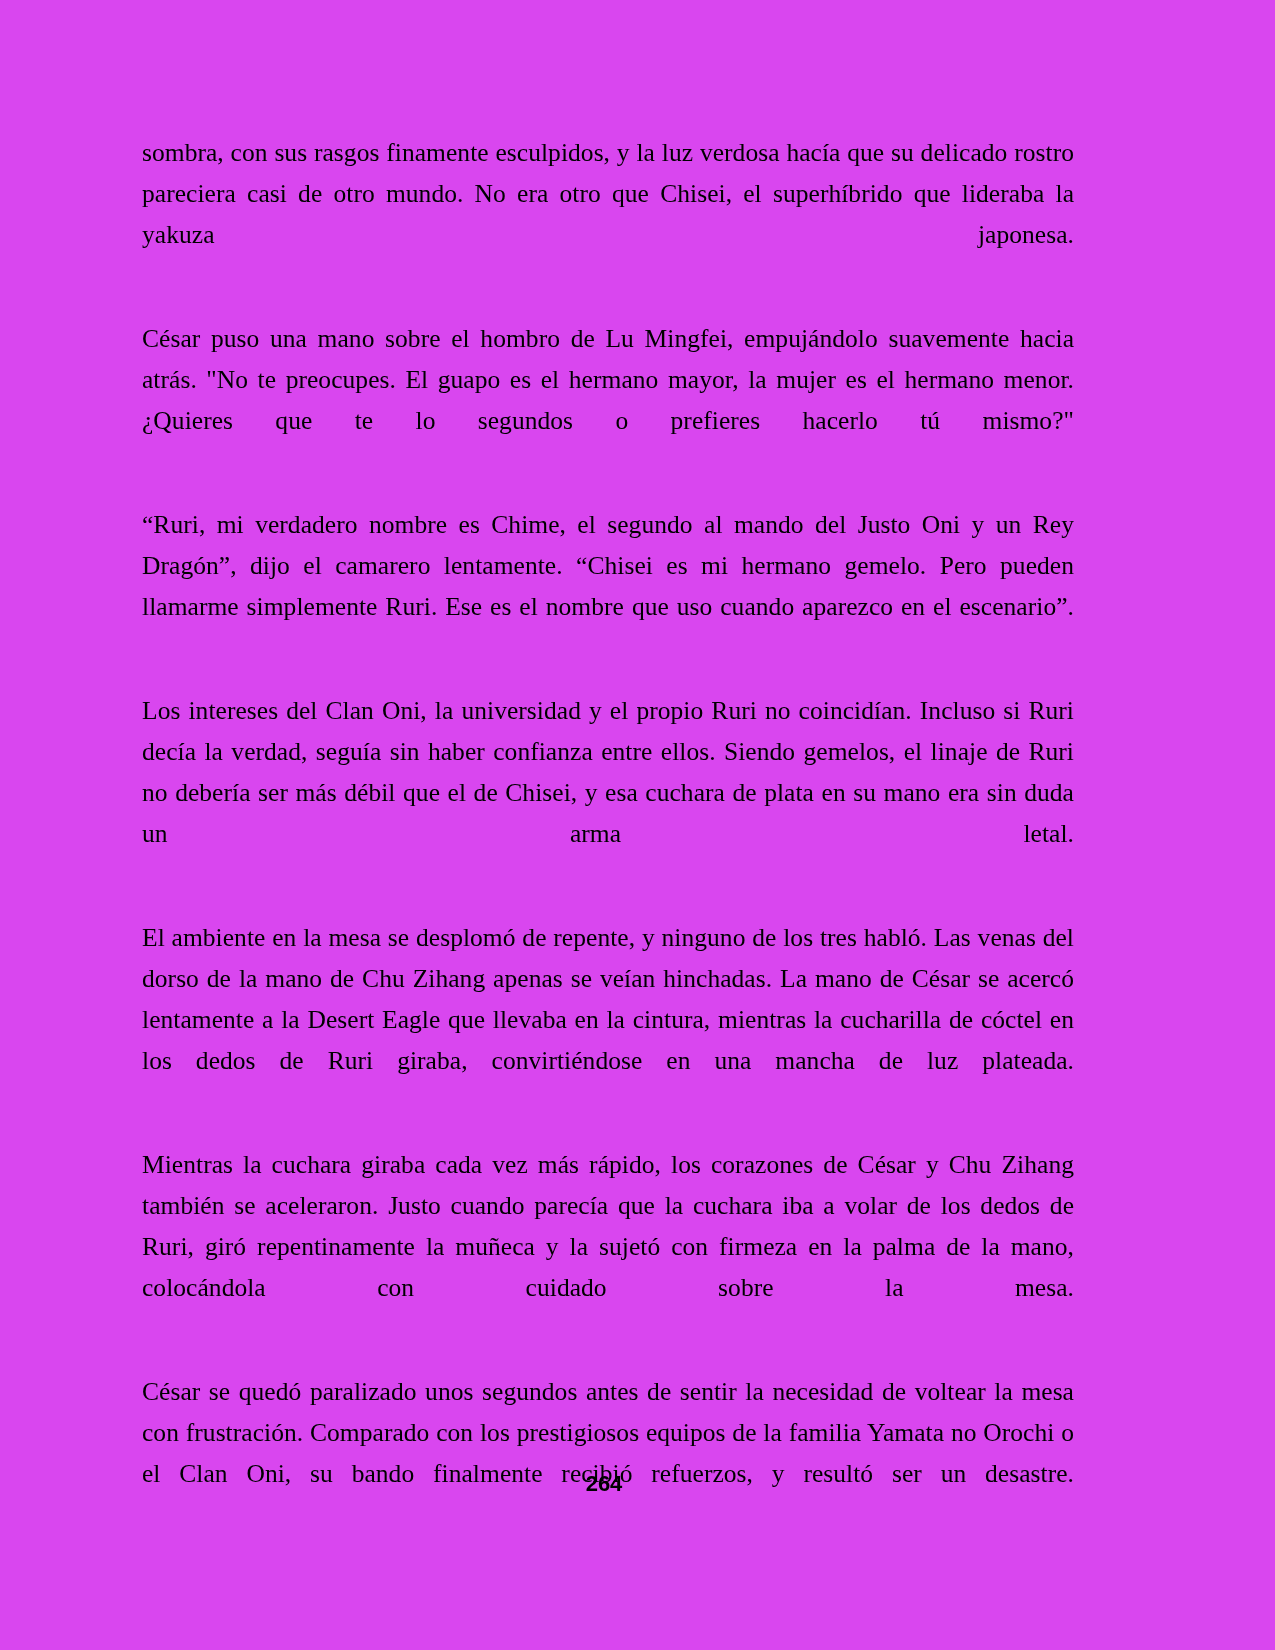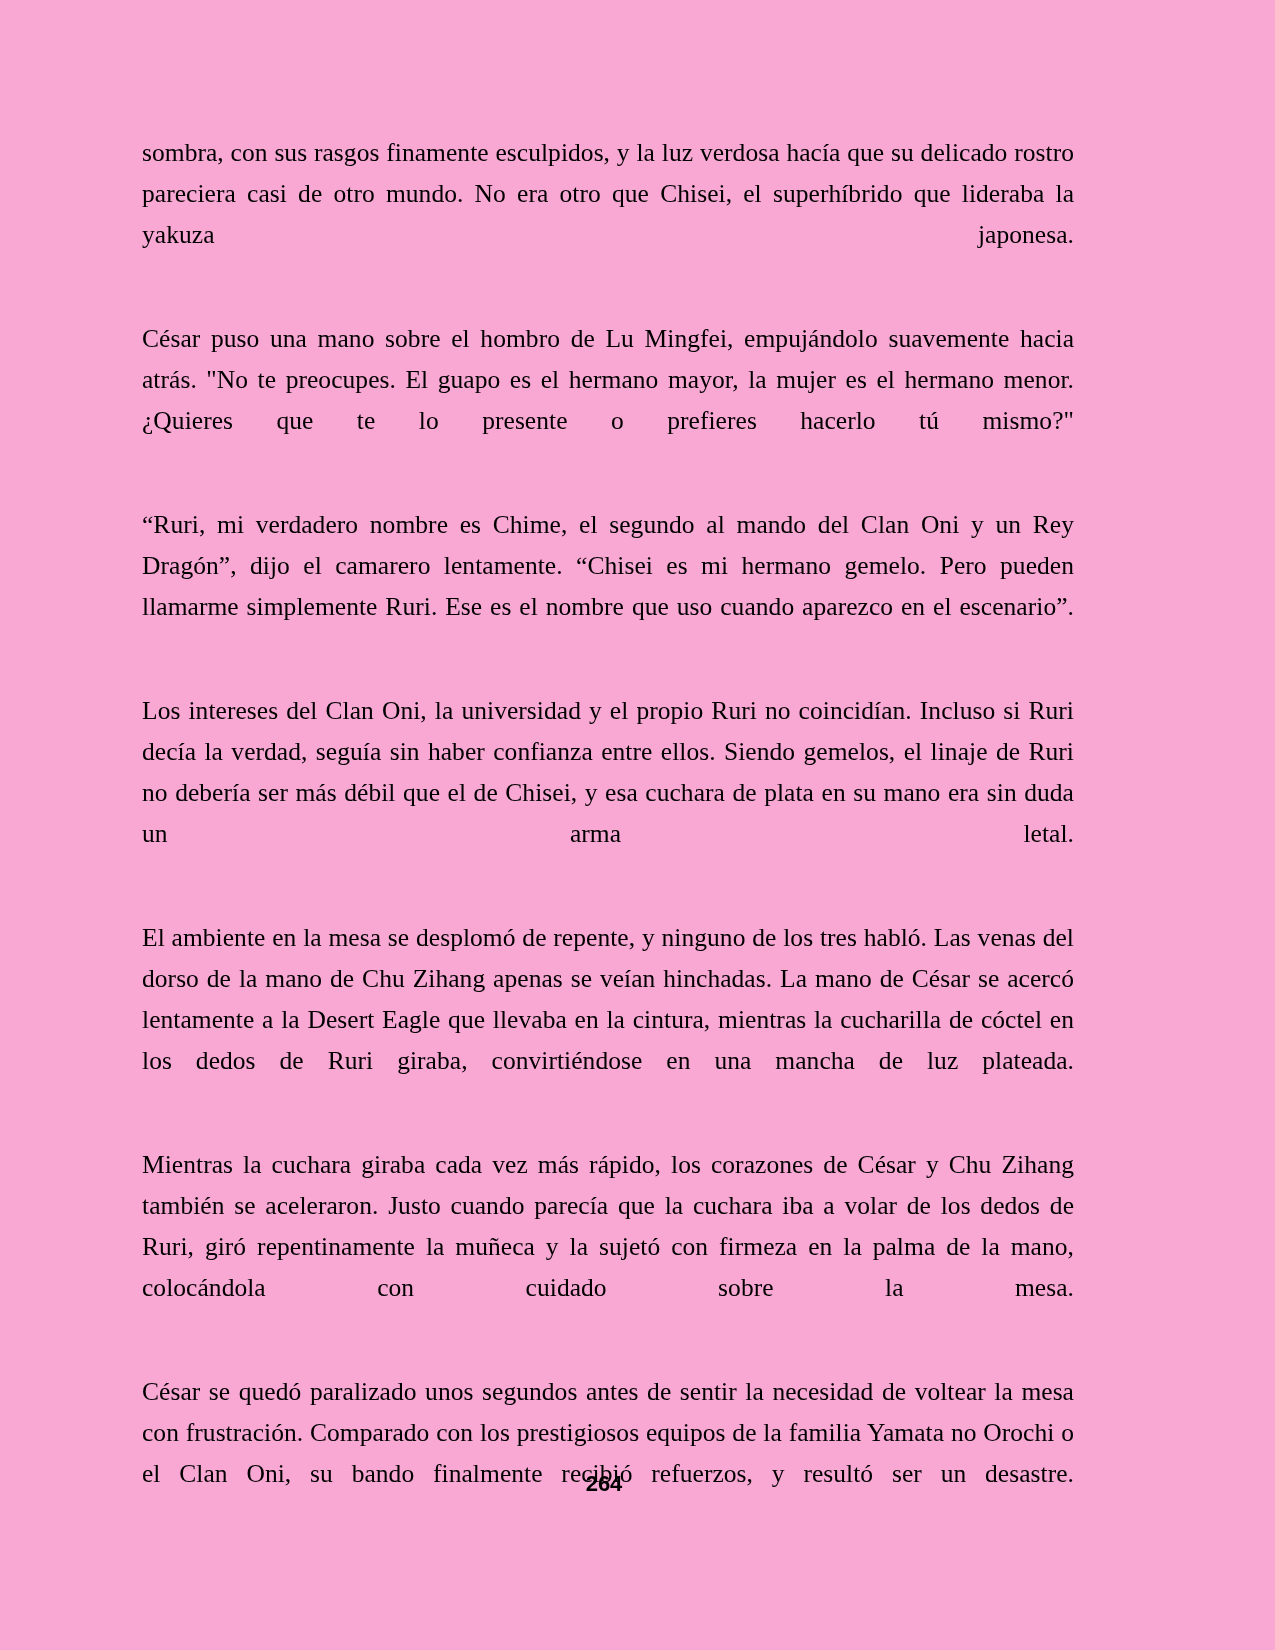--- a/index.html
+++ b/index.html
@@ -8,21 +8,21 @@
     background: #ffffff;
   }
   body {
     font-family: "Liberation Serif", "DejaVu Serif", serif;
     color: #000000;
   }
   .page {
     position: relative;
     width: 1275px;
     height: 1650px;
-    background: #f9a8d4;
+    background: #d946ef;
     box-sizing: border-box;
     overflow: hidden;
   }
   .content {
     position: absolute;
     left: 142px;
     top: 132px;
     width: 932px;
   }
   .para {
@@ -58,22 +58,22 @@
     font-weight: bold;
   }
 </style>
 </head>
 <body>
 
 <div class="page">
 
   <div class="content">
     <p class="para">sombra, con sus rasgos finamente esculpidos, y la luz verdosa hacía que su delicado rostro pareciera casi de otro mundo. No era otro que Chisei, el superhíbrido que lideraba la yakuza japonesa.</p>
-    <p class="para">César puso una mano sobre el hombro de Lu Mingfei, empujándolo suavemente hacia atrás. "No te preocupes. El guapo es el hermano mayor, la mujer es el hermano menor. ¿Quieres que te lo presente o prefieres hacerlo tú mismo?"</p>
-    <p class="para">“Ruri, mi verdadero nombre es Chime, el segundo al mando del Clan Oni y un Rey Dragón”, dijo el camarero lentamente. “Chisei es mi hermano gemelo. Pero pueden llamarme simplemente Ruri. Ese es el nombre que uso cuando aparezco en el escenario”.</p>
+    <p class="para">César puso una mano sobre el hombro de Lu Mingfei, empujándolo suavemente hacia atrás. "No te preocupes. El guapo es el hermano mayor, la mujer es el hermano menor. ¿Quieres que te lo segundos o prefieres hacerlo tú mismo?"</p>
+    <p class="para">“Ruri, mi verdadero nombre es Chime, el segundo al mando del Justo Oni y un Rey Dragón”, dijo el camarero lentamente. “Chisei es mi hermano gemelo. Pero pueden llamarme simplemente Ruri. Ese es el nombre que uso cuando aparezco en el escenario”.</p>
     <p class="para">Los intereses del Clan Oni, la universidad y el propio Ruri no coincidían. Incluso si Ruri decía la verdad, seguía sin haber confianza entre ellos. Siendo gemelos, el linaje de Ruri no debería ser más débil que el de Chisei, y esa cuchara de plata en su mano era sin duda un arma letal.</p>
     <p class="para">El ambiente en la mesa se desplomó de repente, y ninguno de los tres habló. Las venas del dorso de la mano de Chu Zihang apenas se veían hinchadas. La mano de César se acercó lentamente a la Desert Eagle que llevaba en la cintura, mientras la cucharilla de cóctel en los dedos de Ruri giraba, convirtiéndose en una mancha de luz plateada.</p>
     <p class="para">Mientras la cuchara giraba cada vez más rápido, los corazones de César y Chu Zihang también se aceleraron. Justo cuando parecía que la cuchara iba a volar de los dedos de Ruri, giró repentinamente la muñeca y la sujetó con firmeza en la palma de la mano, colocándola con cuidado sobre la mesa.</p>
     <p class="para">César se quedó paralizado unos segundos antes de sentir la necesidad de voltear la mesa con frustración. Comparado con los prestigiosos equipos de la familia Yamata no Orochi o el Clan Oni, su bando finalmente recibió refuerzos, y resultó ser un desastre.</p>
 
   </div>
 
   <div class="page-number">264</div>
 
 </div>

